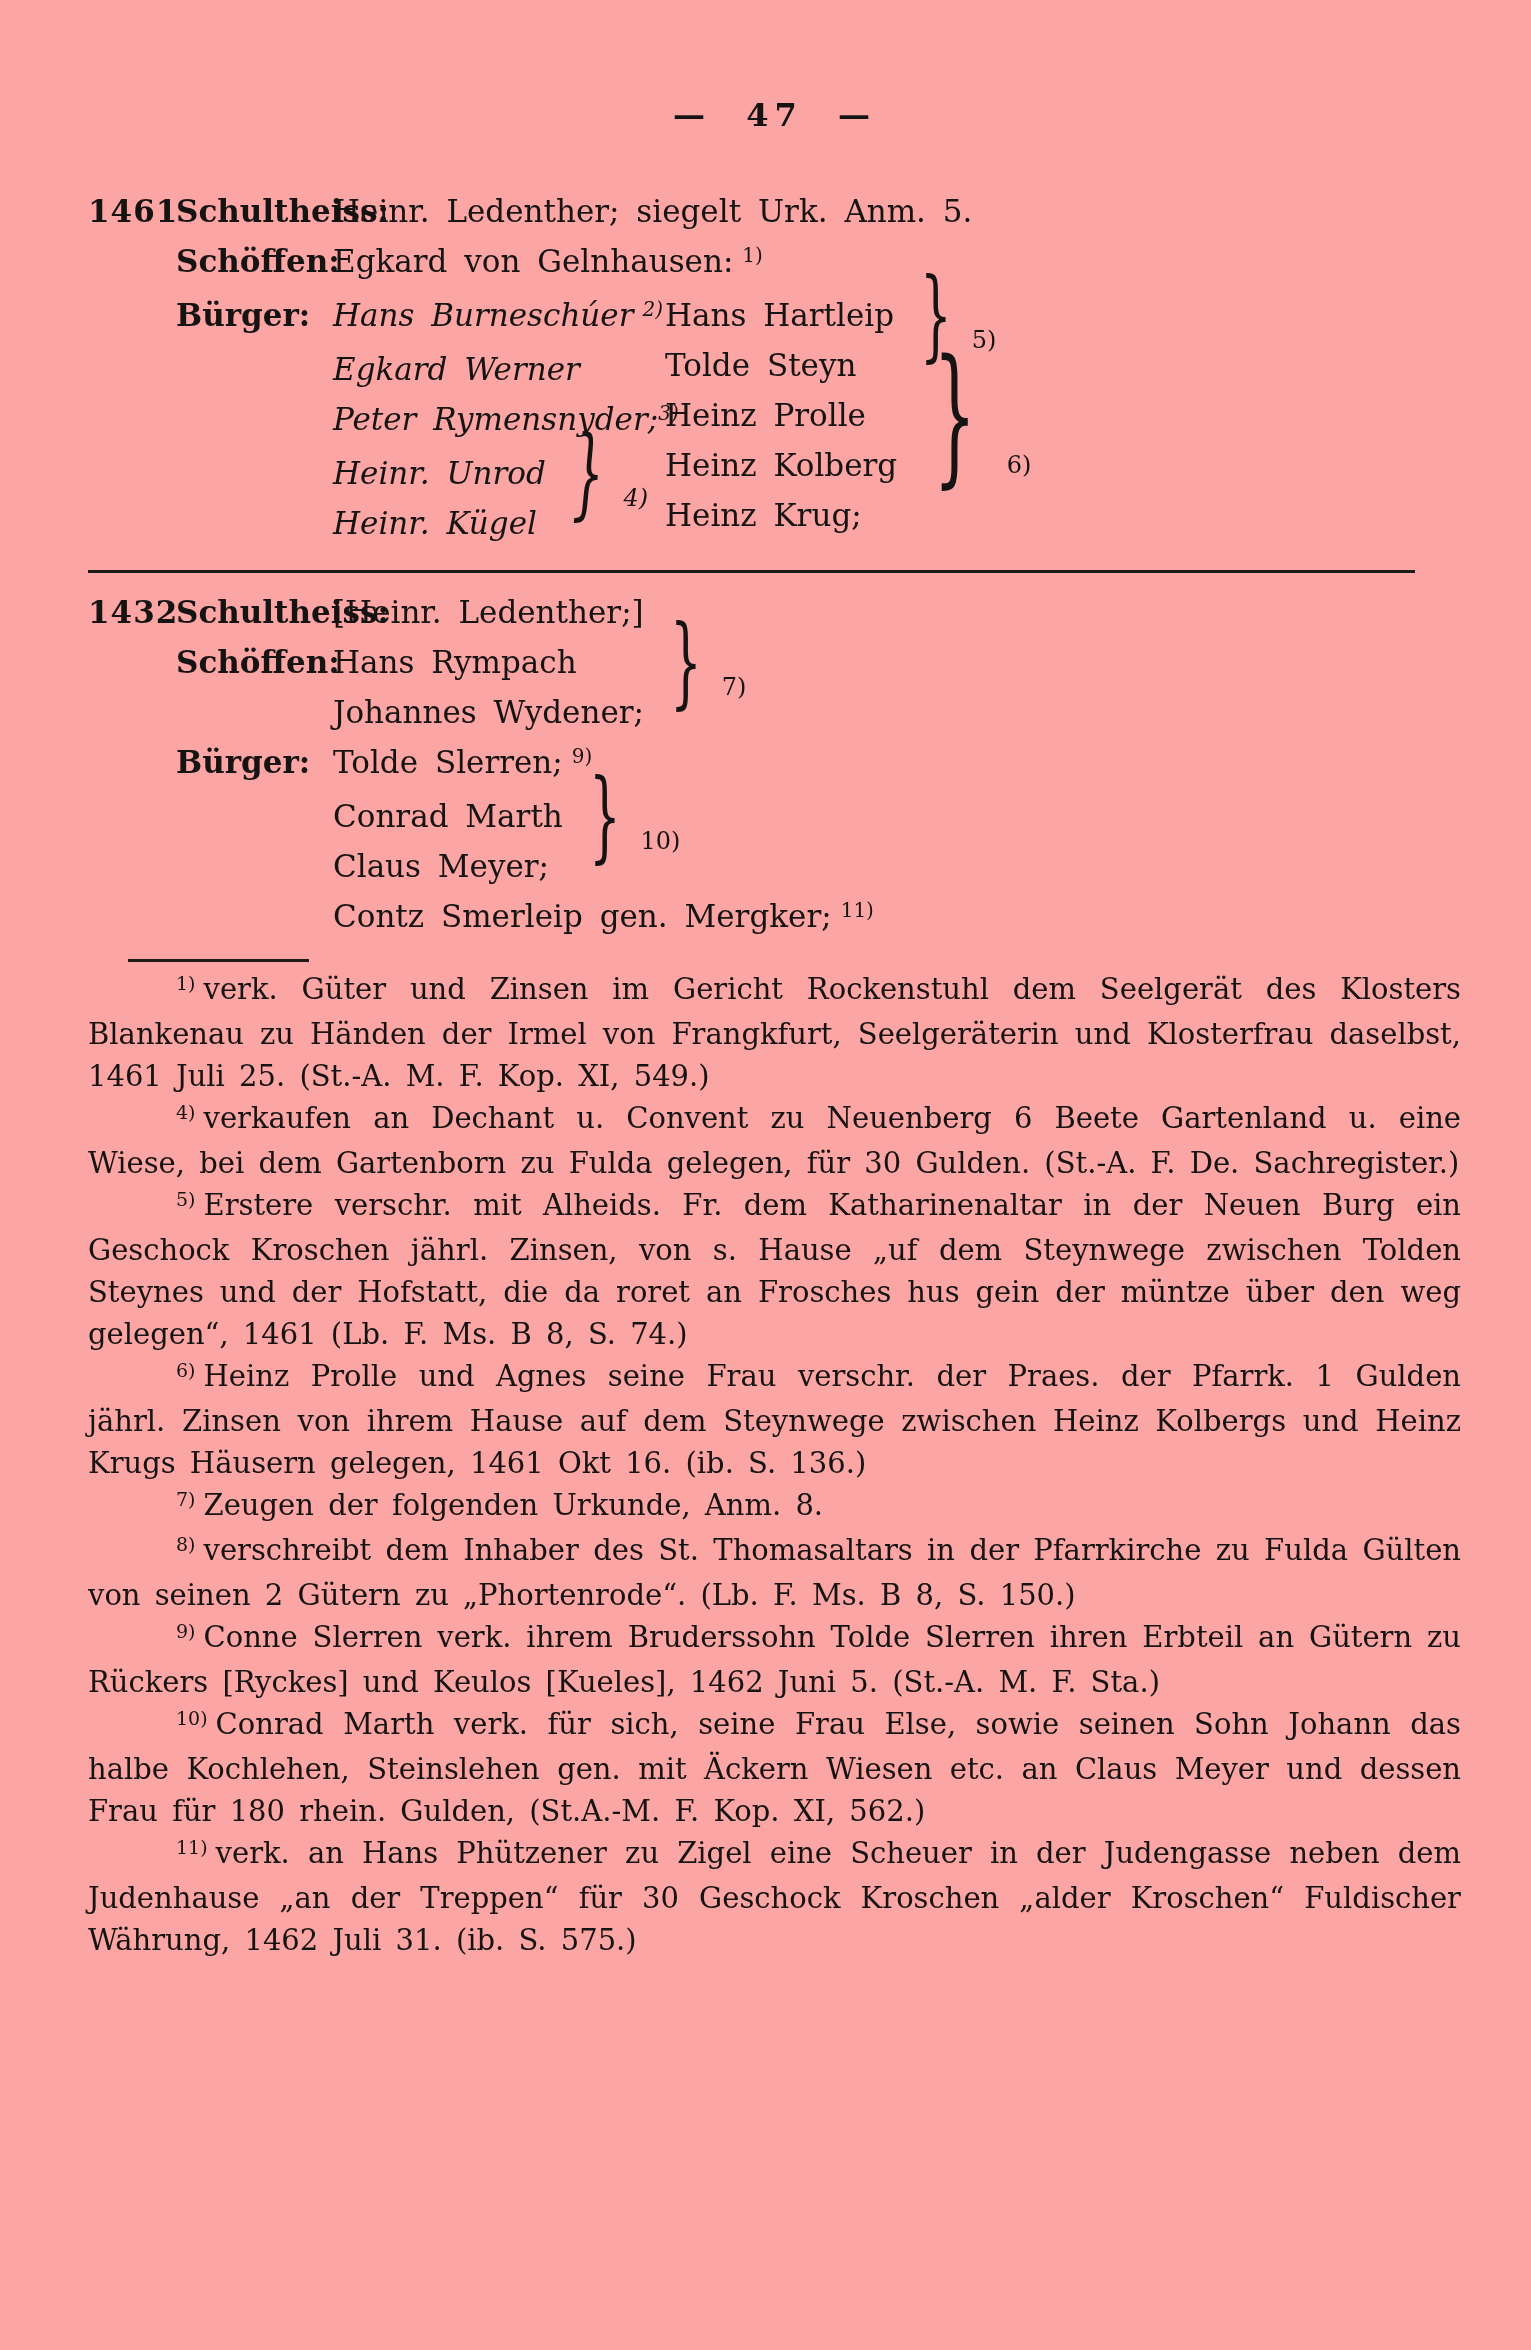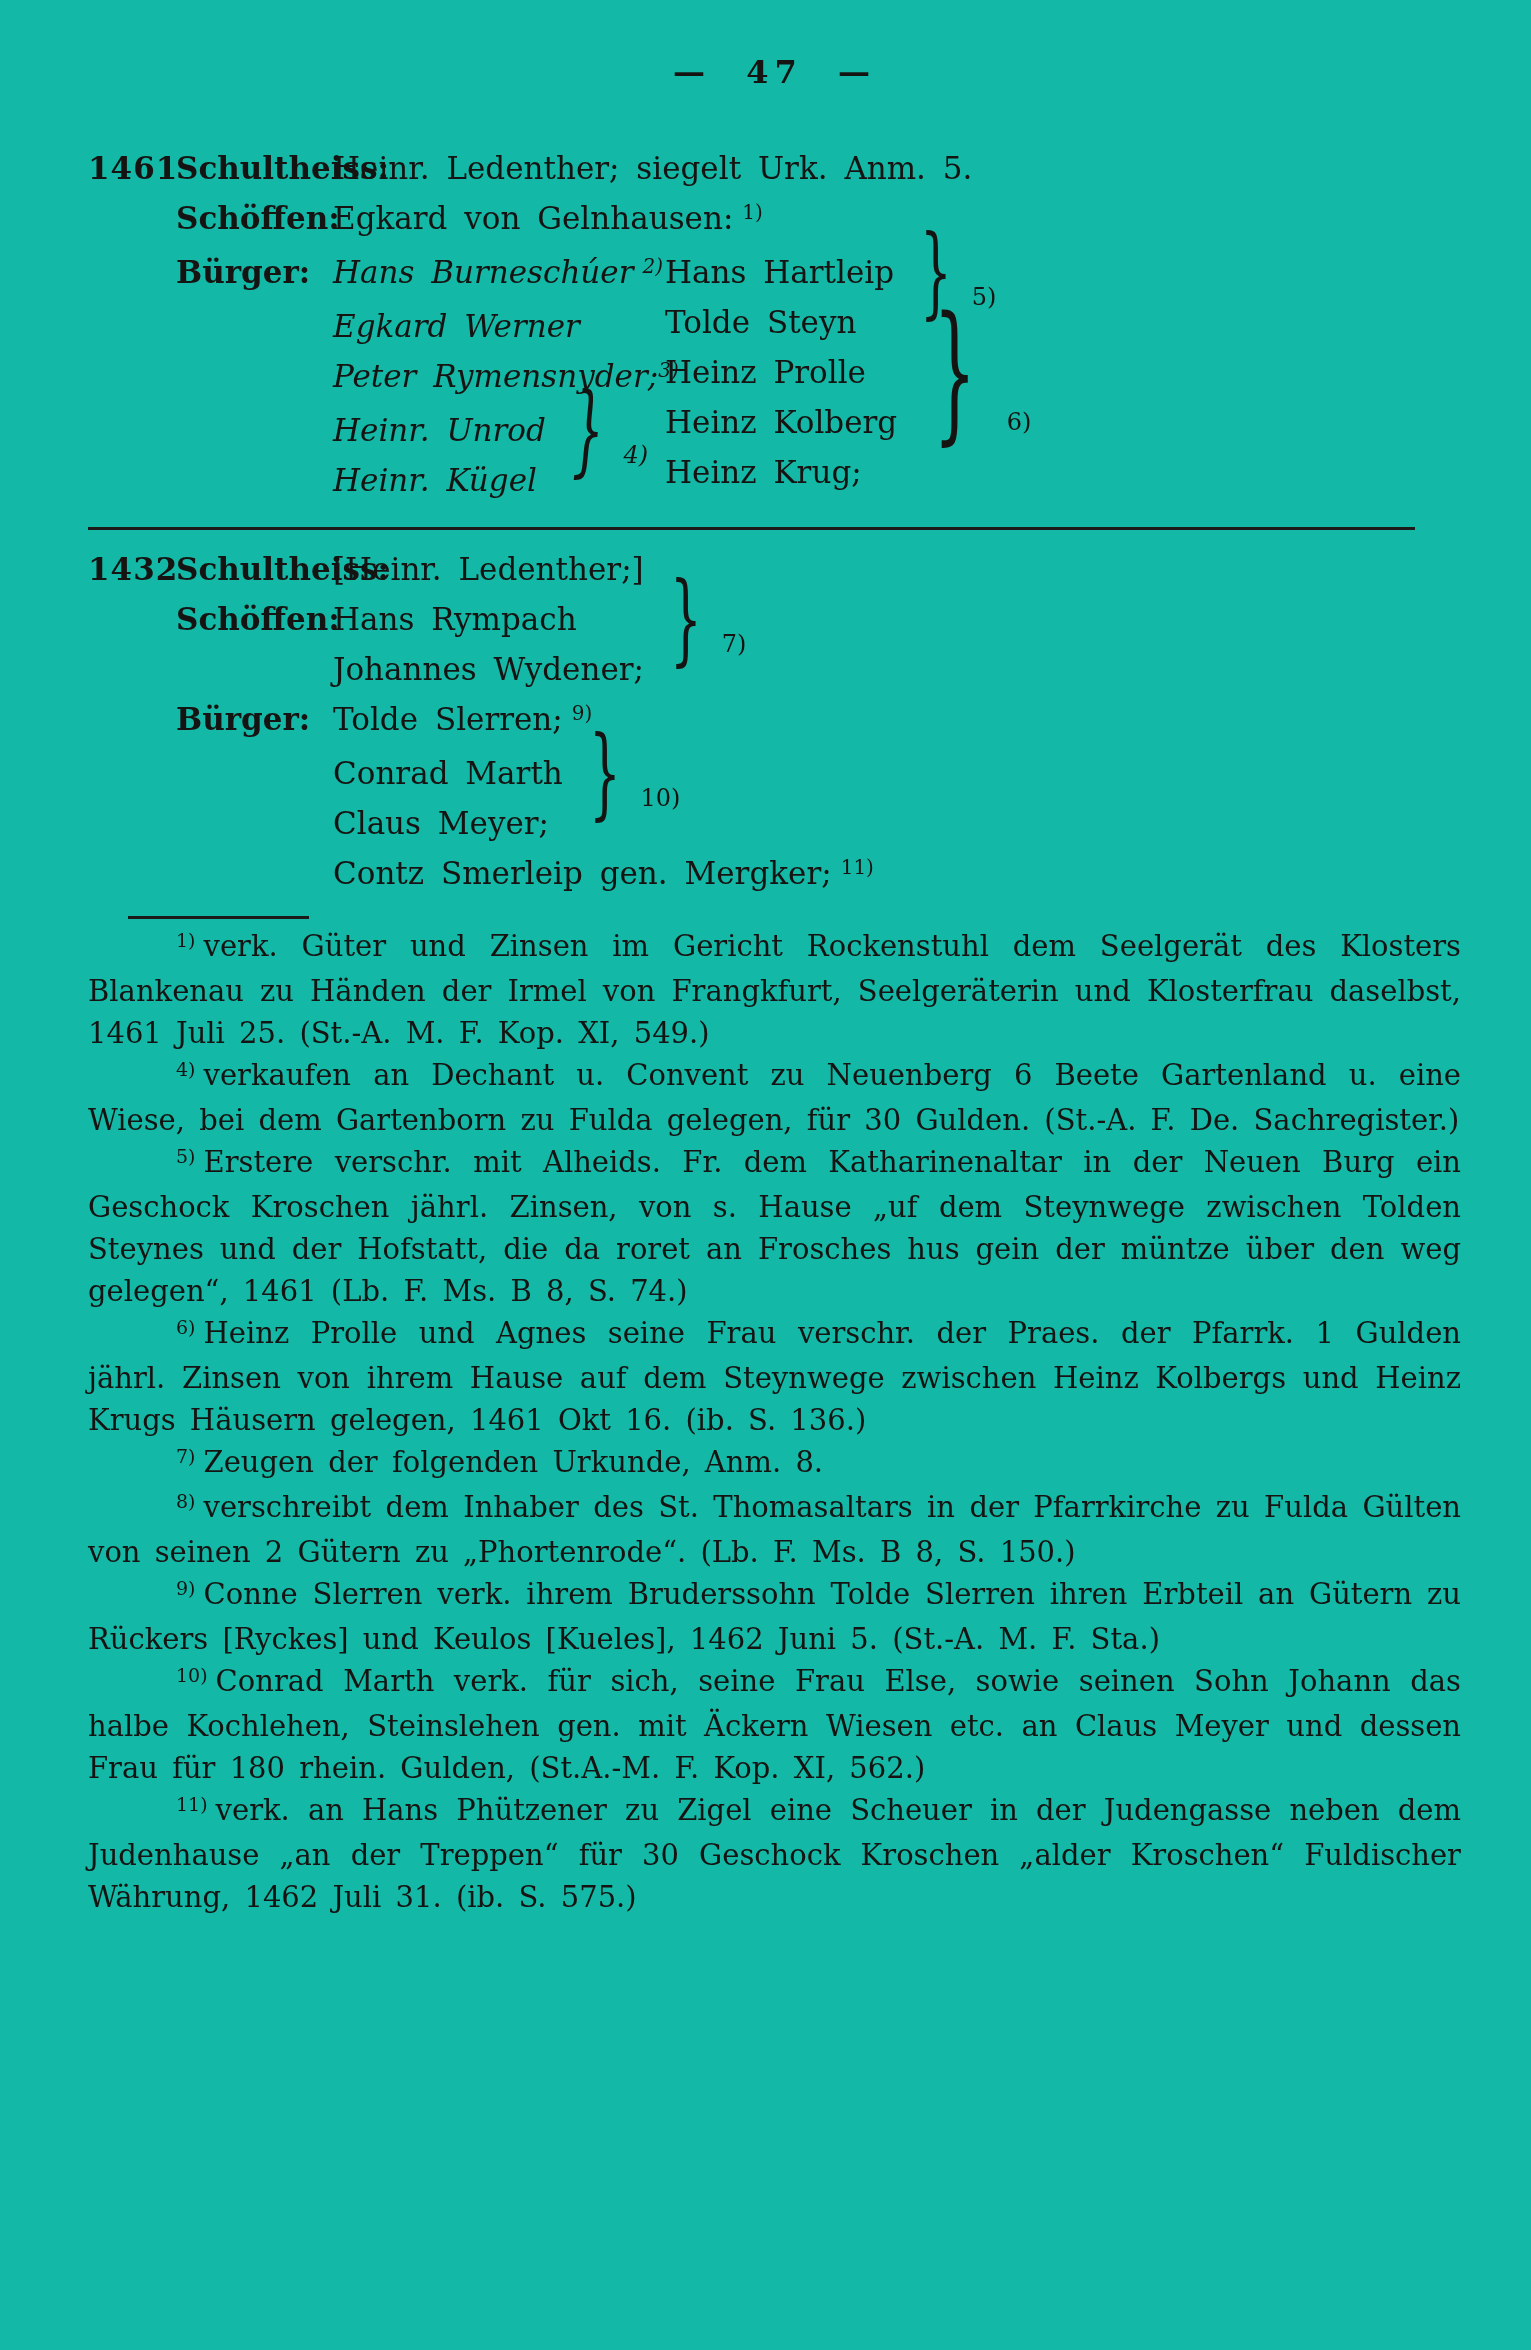--- a/index.html
+++ b/index.html
@@ -1,23 +1,23 @@
 <!DOCTYPE html>
 <html><head>
 <meta charset="utf-8">
 <style>
   * { margin:0; padding:0; box-sizing:border-box; }
   html,body { background:#e8e8e6; }
   body { width:1531px; }
   .page {
     width:1531px; height:2350px;
-    background:#14b8a6;
+    background:#fca5a5;
     color:#161412;
     font-family:"DejaVu Serif", "Liberation Serif", serif;
-    padding:53px 70px 0 88px;
+    padding:96px 70px 0 88px;
     overflow:hidden;
     position:relative;
   }
   .page-number {
     text-align:center;
     font-size:32px;
     font-weight:bold;
     letter-spacing:6px;
     word-spacing:18px;
     margin-bottom:52px;

